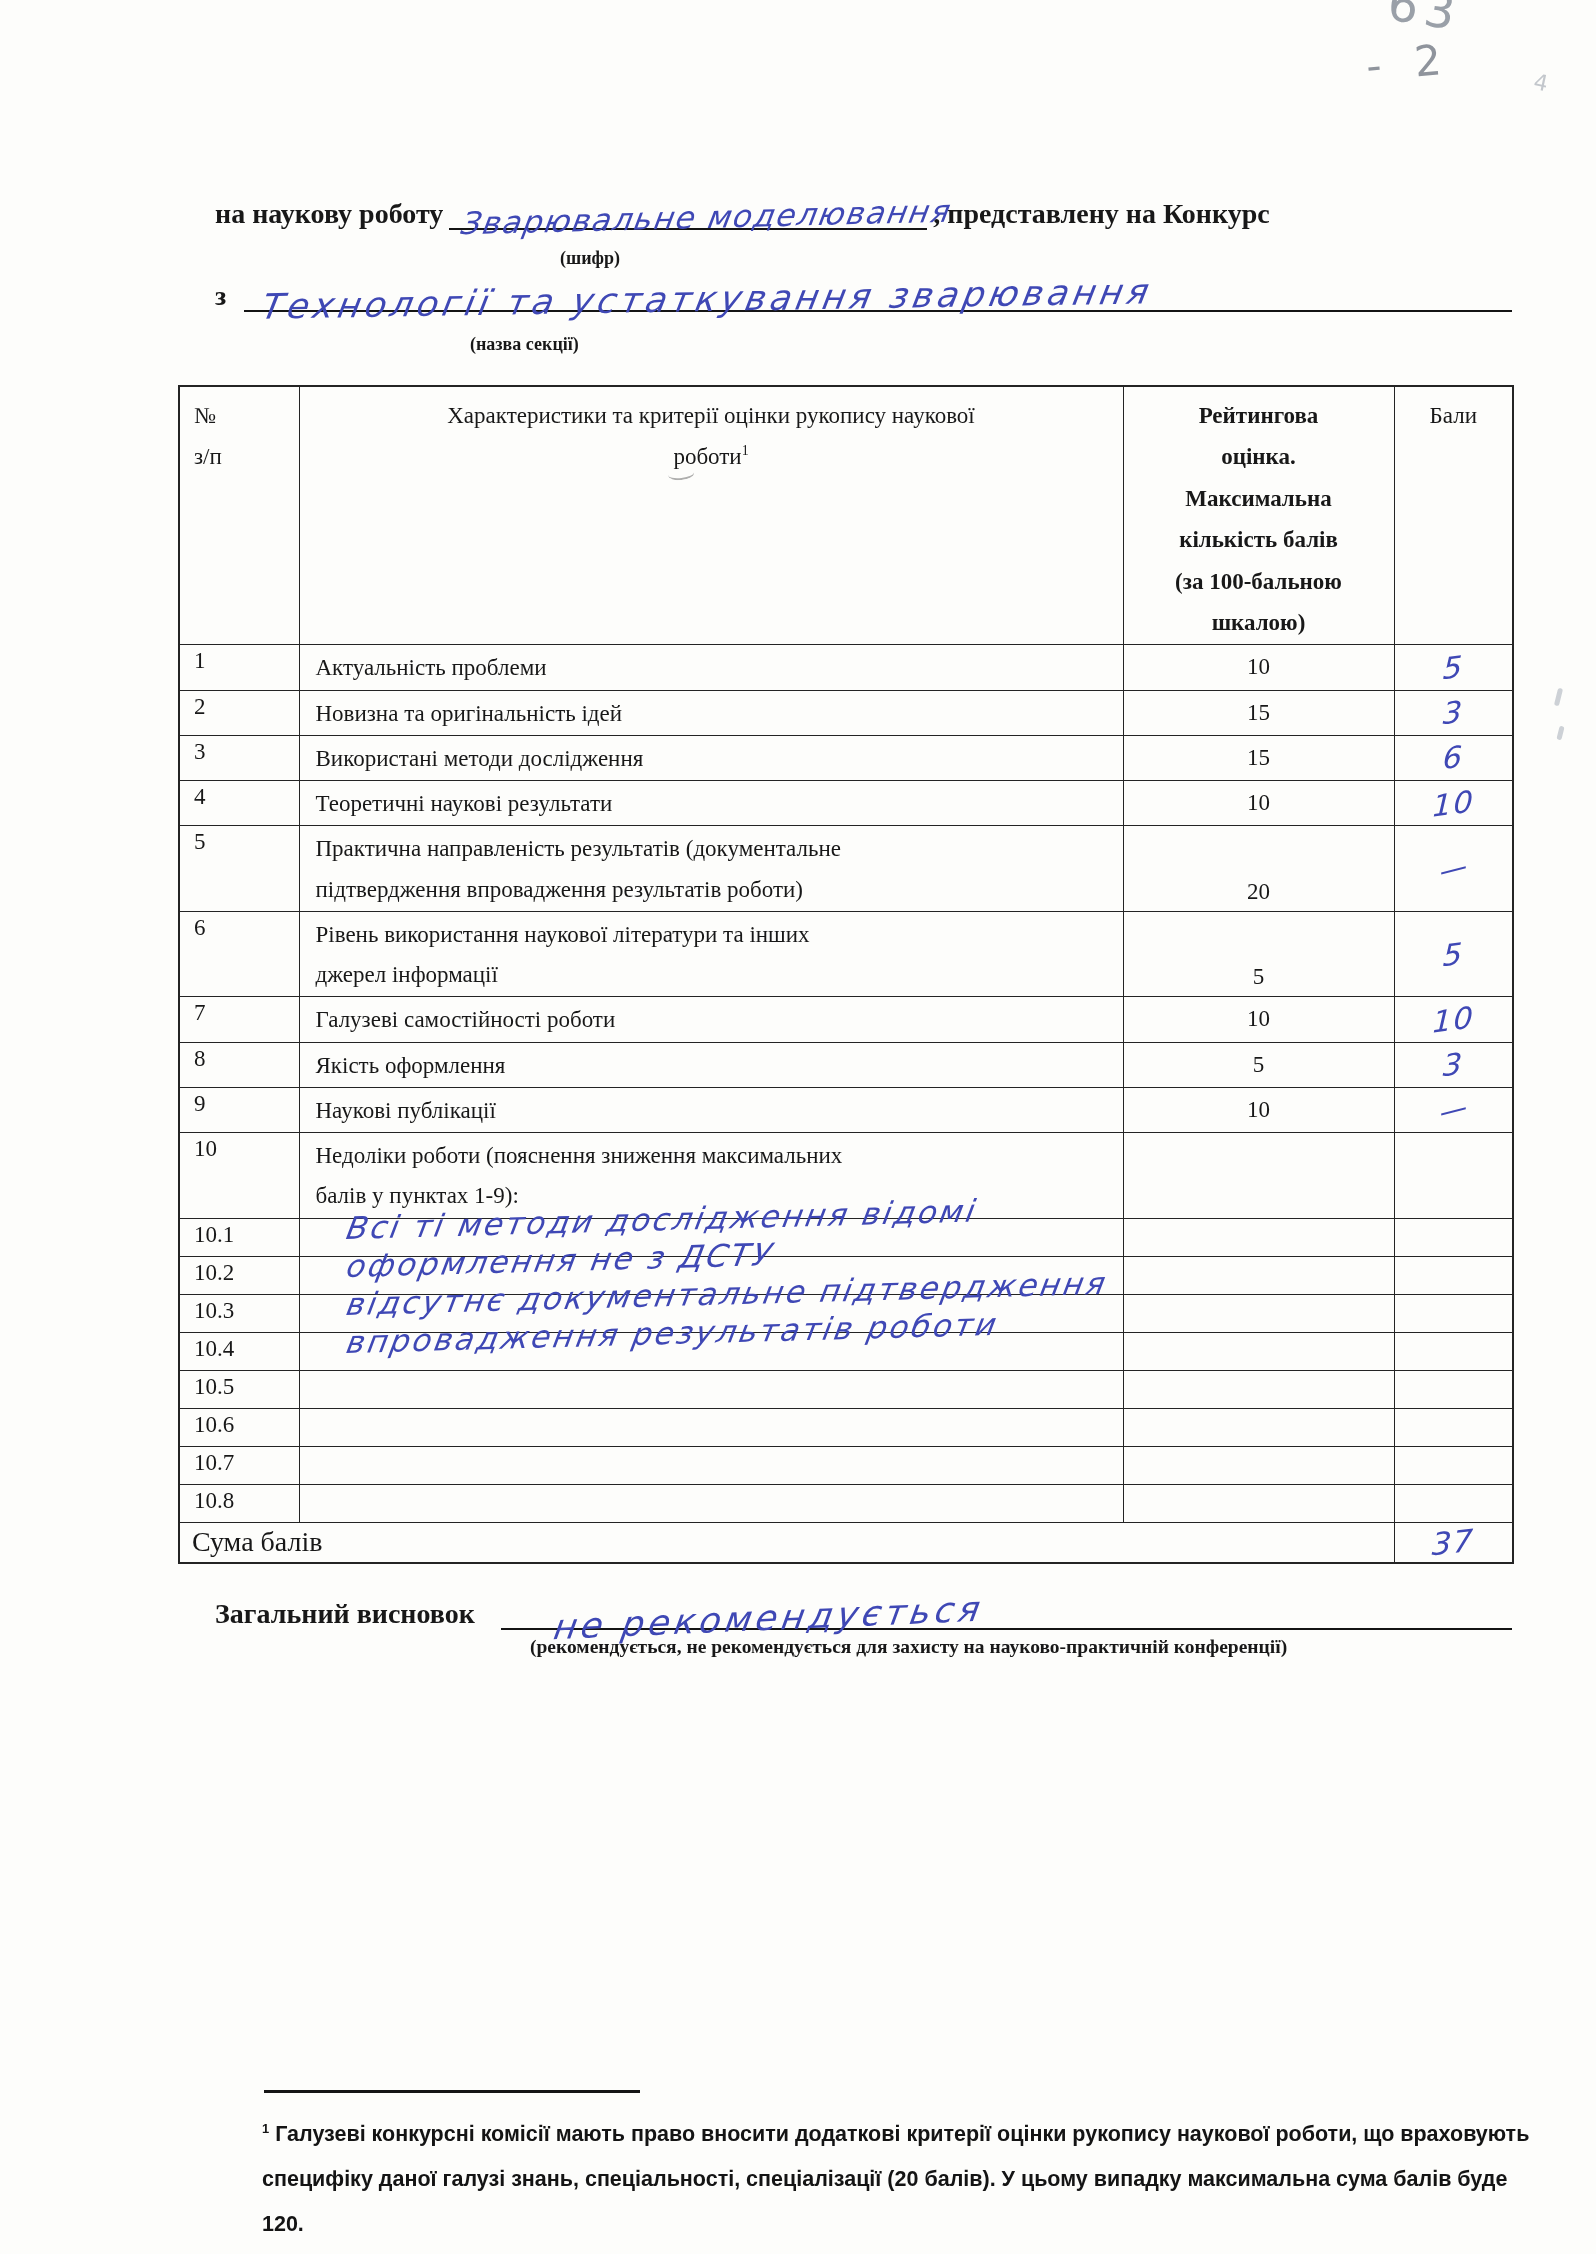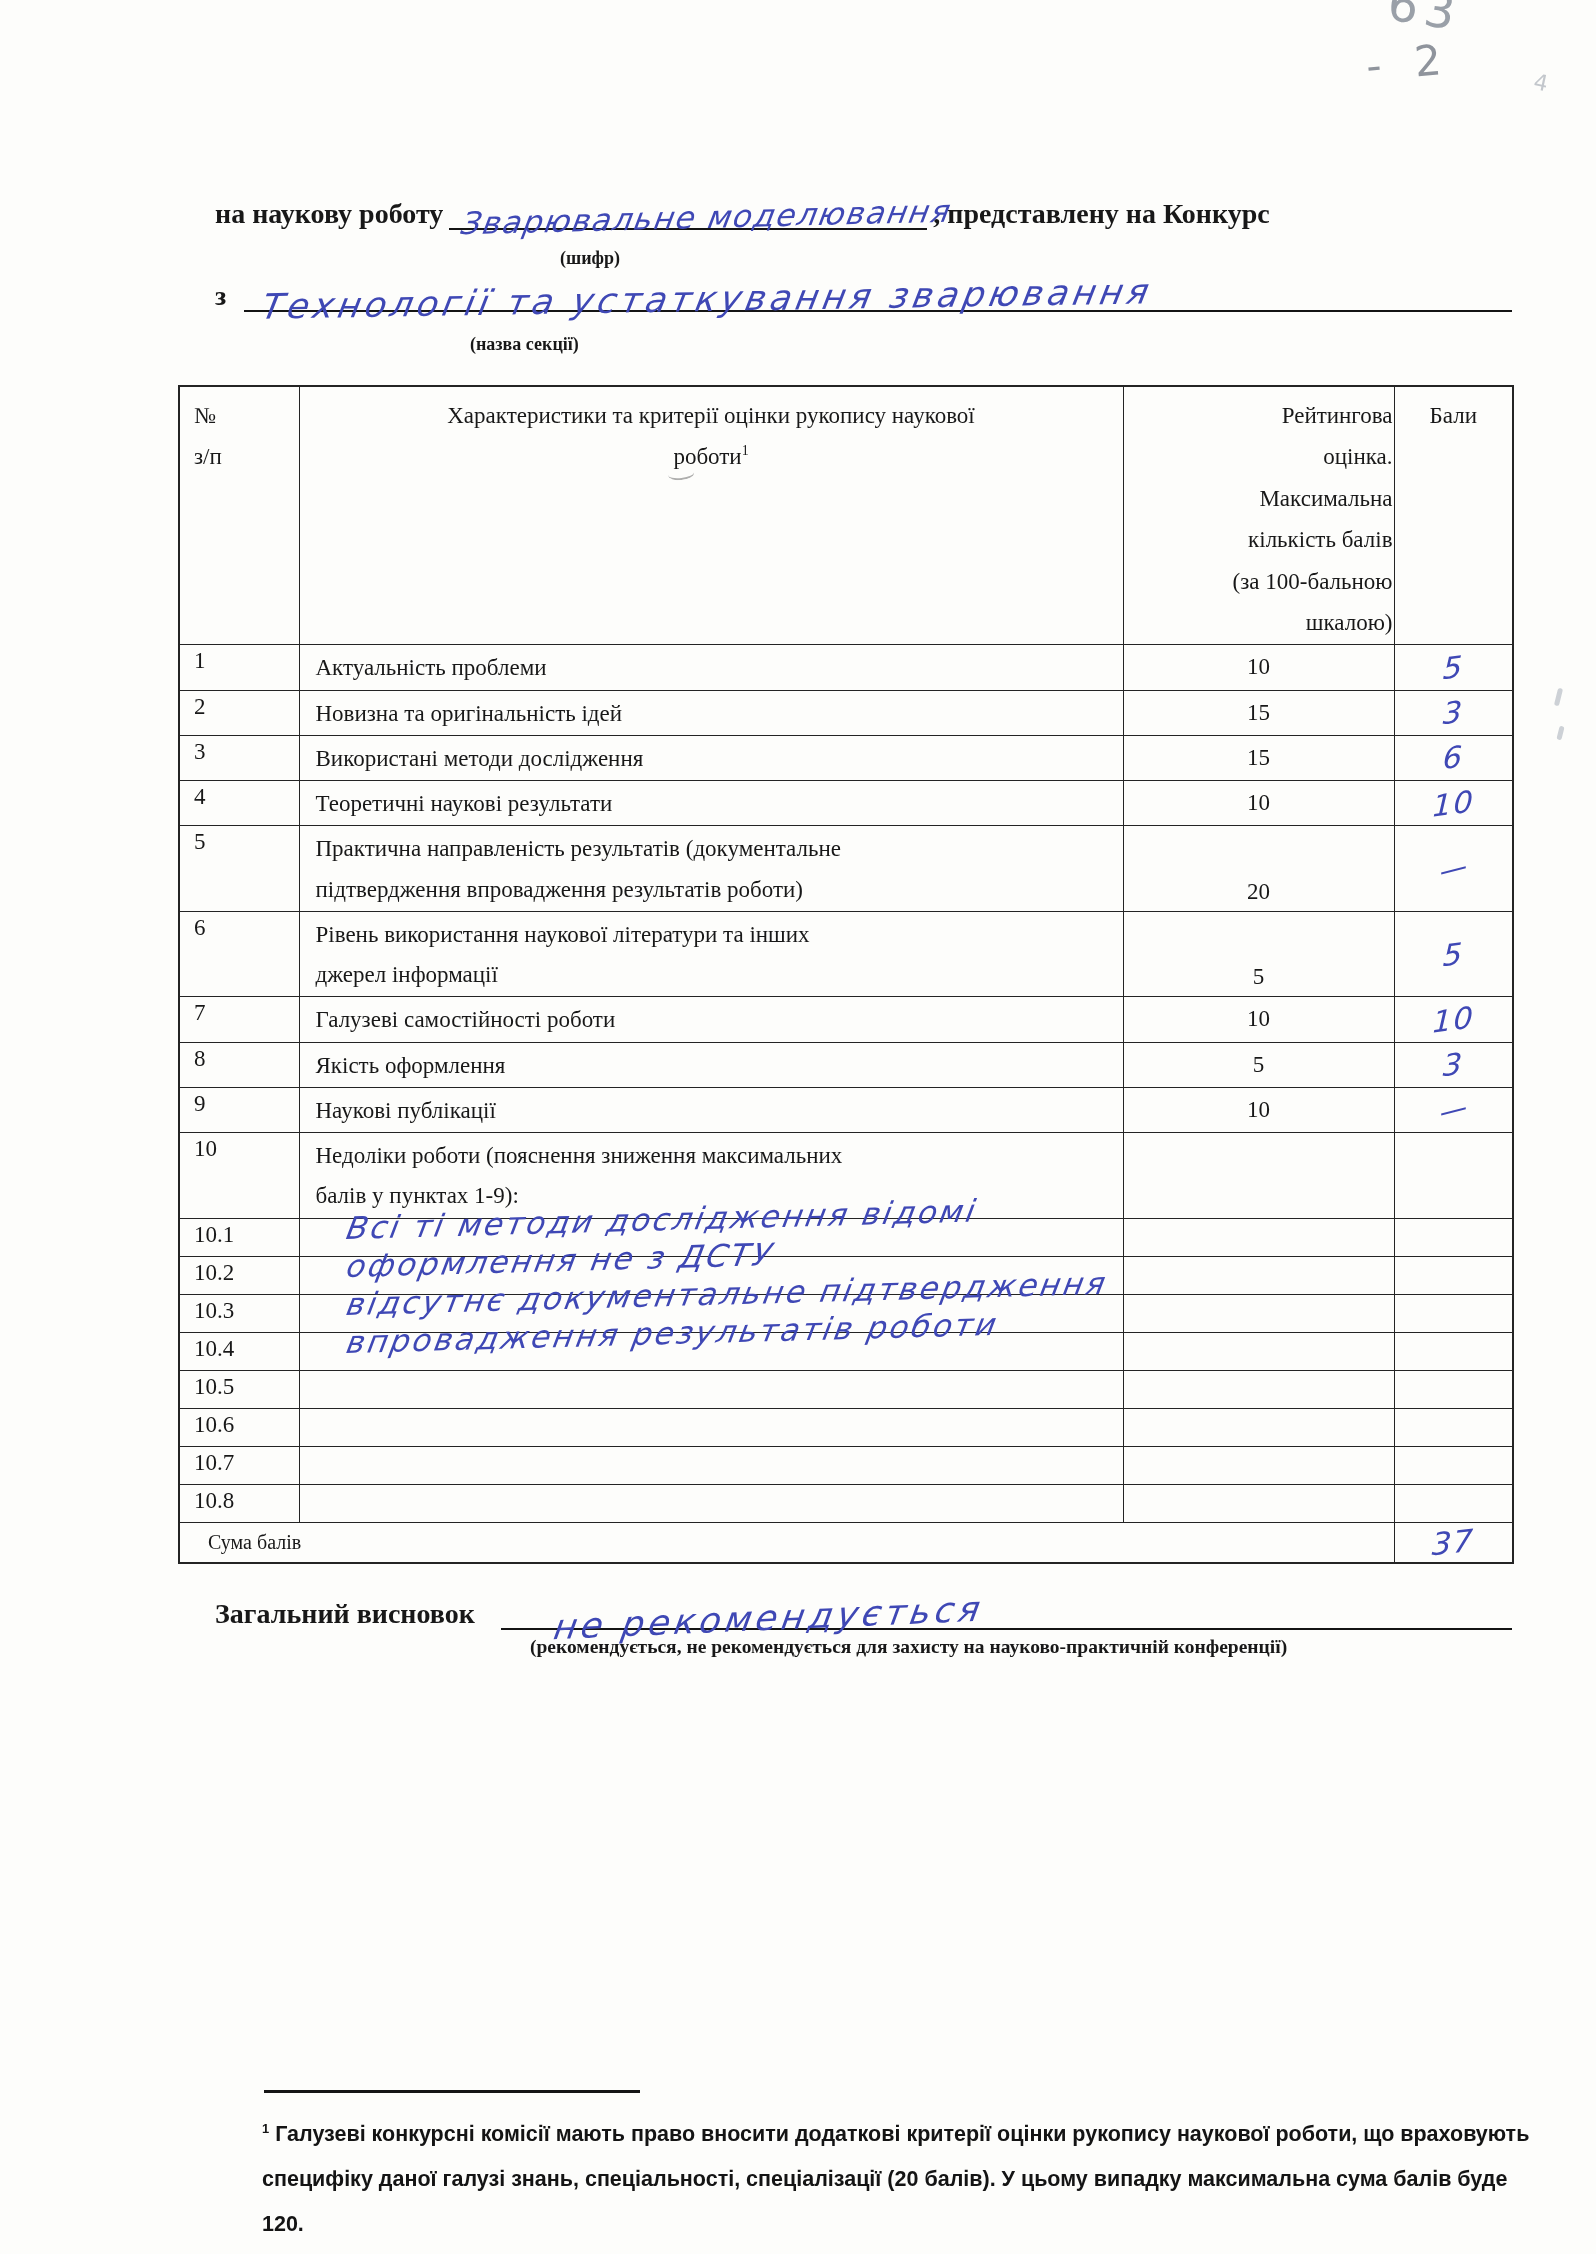--- a/index.html
+++ b/index.html
@@ -60,21 +60,21 @@
   td.crit-cell { padding-left:16px; vertical-align:top; padding-top:3px; white-space:pre-line; position:relative; line-height:1.75; }
   td.max-cell  { text-align:center; vertical-align:middle; }
   td.score-cell{ text-align:center; vertical-align:middle; position:relative; }
   tr.tall td.max-cell { vertical-align:bottom; padding-bottom:6px; }
   tr.r1 { height:38px; } tr.r2 { height:38px; } tr.r3 { height:40px; } tr.r4 { height:40px; }
   tr.tall  { height:84px; }
   tr.r7 { height:36px; } tr.r8 { height:35px; } tr.r9 { height:36px; }
   tr.row10 { height:76px; }
   tr.sub   { height:38px; }
   tr.sumrow{ height:41px; }
-  td.sum-label { padding-left:28px; font-size:20px; }
+  td.sum-label { padding-left:12px; font-size:28px; }
   .score-ink { font-size:30px; transform:skewX(-10deg) rotate(-8deg); }
   .dash-ink  { transform:rotate(-14deg); font-size:28px; }
   .note-ink  { position:absolute; left:42px; bottom:0px; font-size:31px; letter-spacing:2.5px;
                transform:skewX(-12deg) rotate(-1.6deg); transform-origin:left bottom; }
   .sum-ink   { font-size:31px; transform:skewX(-8deg) rotate(-6deg); }
 
   
   .conclusion { position:absolute; top:1588px; left:215px; width:1297px; }
   .conclusion-row { display:flex; align-items:flex-end; font-size:28px; }
   .blank3 { flex:1; margin-left:26px; border-bottom:2.4px solid #141414; position:relative; height:40px; }
@@ -123,21 +123,21 @@
         <col class="col-crit">
         <col class="col-max">
         <col class="col-score">
     </colgroup>
     <thead>
       <tr>
         <th style="text-align:left; padding-left:14px;">№
 з/п</th>
         <th style="text-align:center;"><span>Характеристики та критерії оцінки рукопису наукової
 роботи</span><sup>1</sup></th>
-        <th style="text-align:right;">Рейтингова
+        <th style="text-align:center;font-weight:bold;">Рейтингова
 оцінка.
 Максимальна
 кількість балів
 (за 100-бальною
 шкалою)</th>
         <th style="text-align:center;">Бали</th>
       </tr>
     </thead>
     <tbody>
         <tr class="r1">

